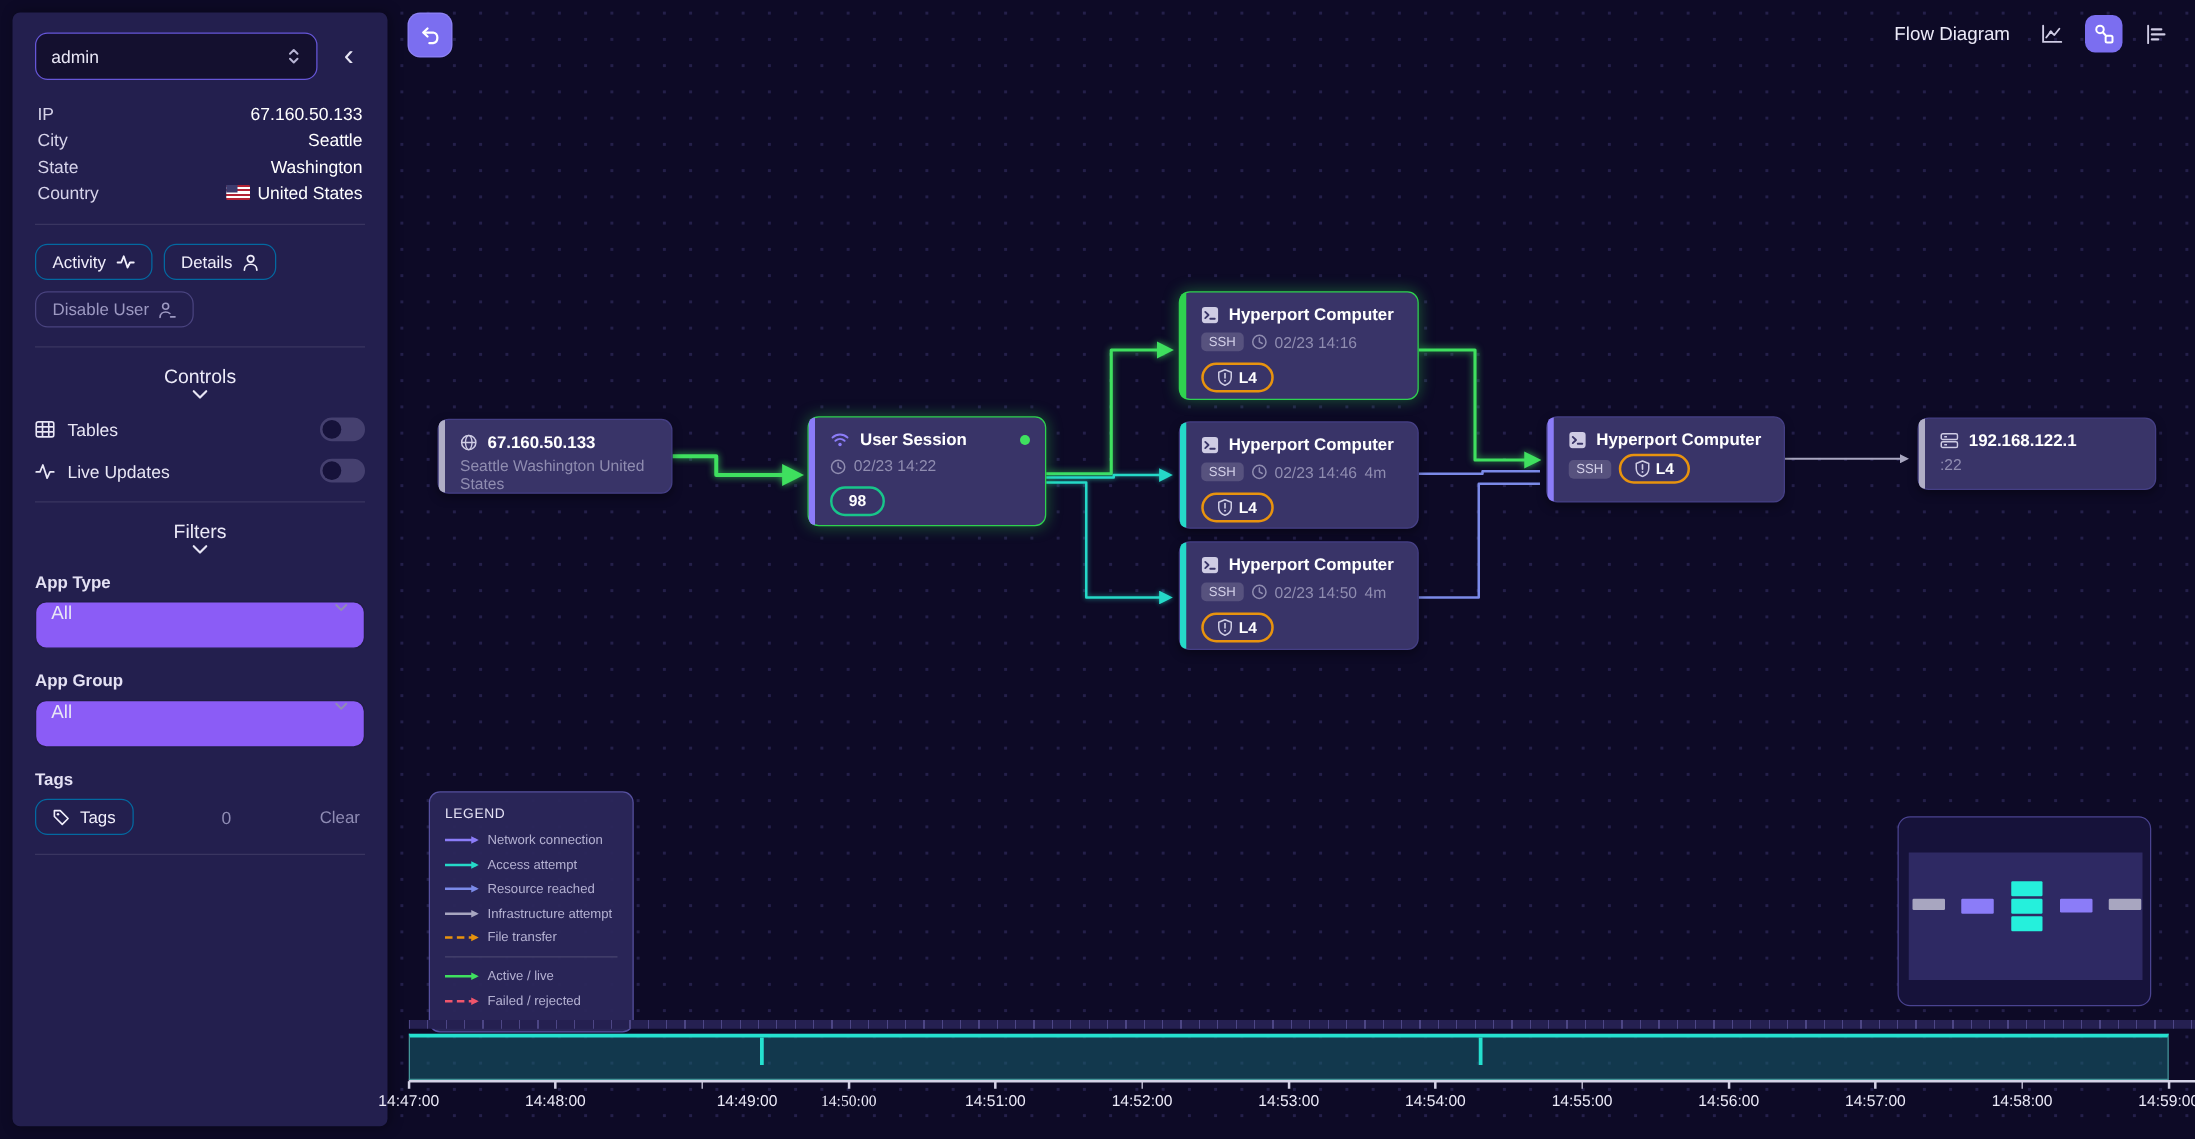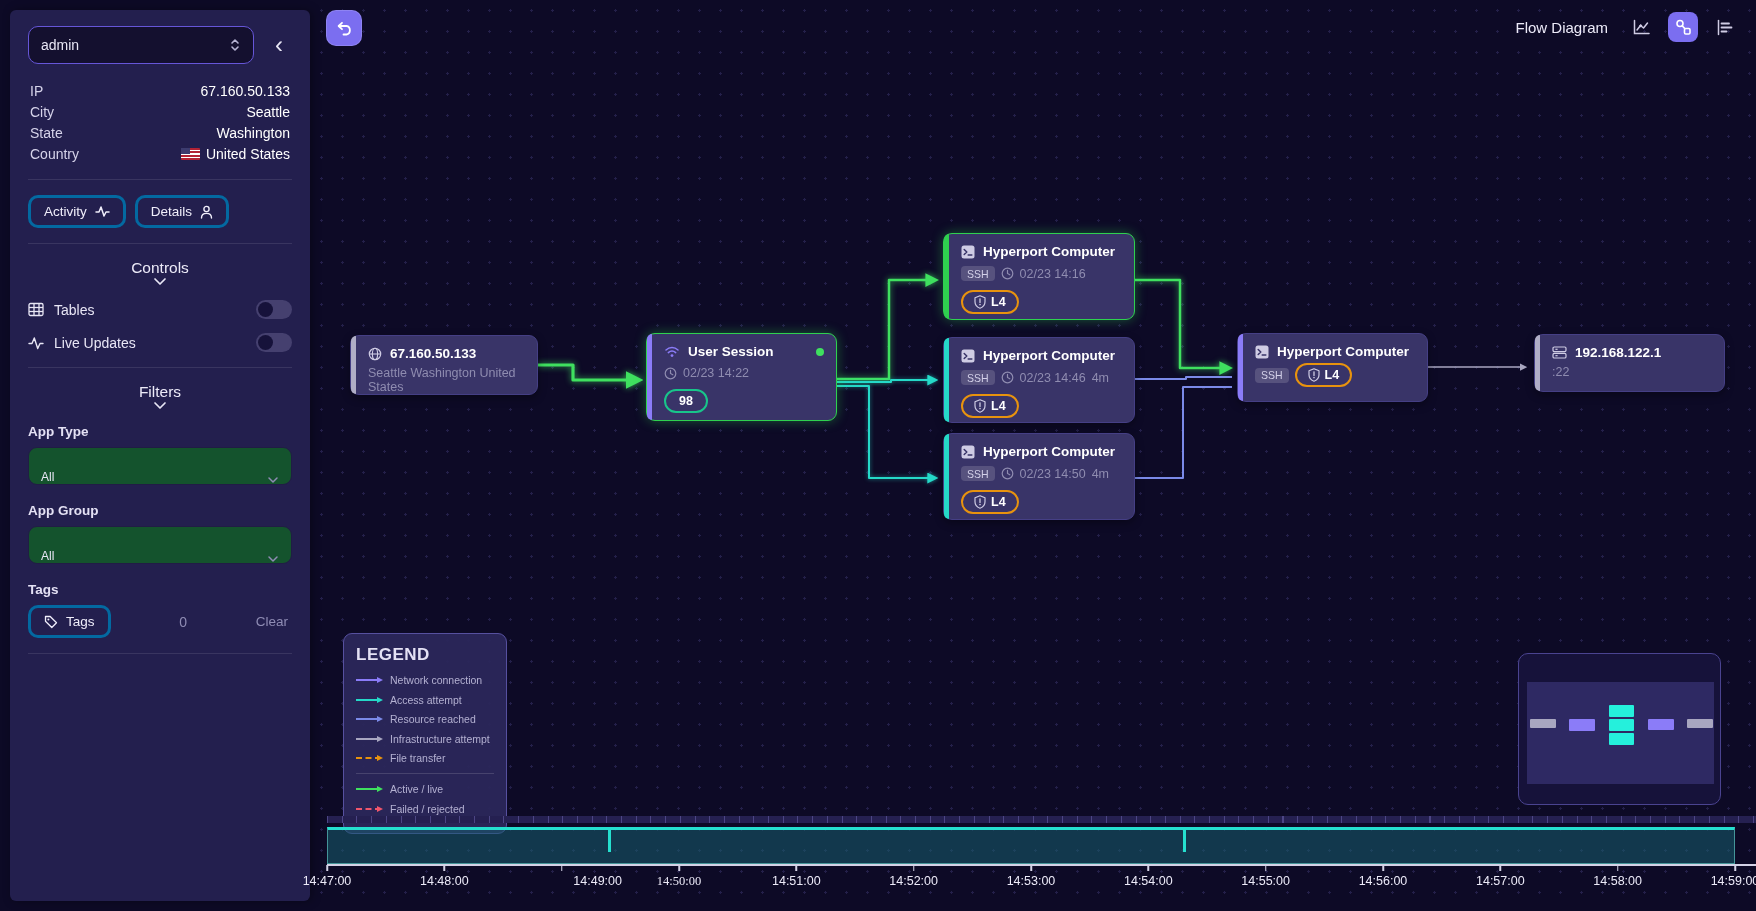--- a/index.html
+++ b/index.html
@@ -17,34 +17,34 @@
     font-size:24px; color:#e8e6f5; cursor:pointer; }
   .info-list { margin-top:16px; }
   .info-row { display:flex; justify-content:space-between; align-items:center;
     font-size:14px; padding:2.5px 2px; }
   .info-row .lab { color:#d6d3ea; }
   .info-row .value { color:#fff; display:flex; align-items:center; gap:6px; }
   .flag { width:19px; height:12px; position:relative; display:inline-block;
     background:repeating-linear-gradient(#b22234 0 1.72px, #fff 1.72px 3.44px); border-radius:1px; }
   .flag::after { content:""; position:absolute; left:0; top:0; width:9px; height:6.5px; background:#3c3b6e; }
   .divider { height:1px; background:rgba(255,255,255,.10); margin:15px 0; }
-  .btn { display:inline-flex; align-items:center; gap:8px; border:3px solid #0369a1;
+  .btn { display:inline-flex; align-items:center; gap:8px; border:1px solid #0369a1;
     background:transparent; color:#f0eefb; font-size:13.5px; border-radius:10px;
     padding:6px 13px; cursor:pointer; font-family:inherit; }
   .btn.muted { border-color:#49437f; color:#9d99c2; }
   .btn-row { display:flex; gap:9px; flex-wrap:wrap; }
   .section-head { display:flex; align-items:center; justify-content:space-between;
     font-size:15.5px; color:#eceaf8; margin:4px 0 14px; cursor:pointer;flex-direction:column; }
   .ctl-row { display:flex; align-items:center; gap:10px; font-size:14px; margin:0 0 14px; }
   .ctl-row .grow { flex:1; }
   .toggle { width:36px; height:19px; border-radius:10px; background:#45406f; position:relative; cursor:pointer; }
   .toggle .knob { position:absolute; left:2px; top:2px; width:15px; height:15px; border-radius:50%; background:#16123a; }
   .field-label { font-size:13.5px; font-weight:bold; color:#e4e1f4; margin:12px 0 8px; }
-  .dd { height:38px; background:#14532d; border-radius:9px; display:flex; align-items:flex-end;
-    padding:0 12px; font-size:12px; cursor:pointer; border:1px solid #211c45; }
+  .dd { height:38px; background:#8b5cf6; border-radius:9px; display:flex; align-items:flex-start;
+    padding:0 12px; font-size:15px; cursor:pointer; border:1px solid #211c45; }
   .dd .val { flex:1; }
   .tags-row { display:flex; align-items:center; margin-top:2px; }
   .tags-row .count { flex:1; text-align:center; color:#8f8cb4; font-size:14px; }
   .tags-row .clear { color:#8f8cb4; font-size:13.5px; cursor:pointer; padding-right:4px; }
   .reset { text-align:center; color:#aaa7c8; font-size:13.5px; cursor:pointer; padding:6px 0; }
 
   
   .canvas { position:absolute; left:311px; top:0; right:0; bottom:0;
     background-image:radial-gradient(rgba(128,118,220,.20) 1.2px, transparent 1.3px);
     background-size:21px 21px;padding-left:12px; }
@@ -74,21 +74,21 @@
   .n-meta { display:flex; align-items:center; gap:6px; margin-top:7px; color:#8f8cb0; font-size:12.5px; }
   .badge-ssh { background:#57527e; color:#d3d0e8; font-size:10.5px; border-radius:4px; padding:1.5px 6px; }
   .pill { display:inline-flex; align-items:center; gap:5px; border-radius:999px; padding:3px 11px;
     font-size:12.5px; font-weight:bold; color:#fff; margin-top:9px; }
   .pill.lvl { border:2px solid #e8930e; }
   .pill.cnt { border:2px solid #18c58a; padding:3px 13px; }
 
   
   .legend { position:absolute; left:32px; top:633px; width:164px; background:rgba(43,38,90,.96);
     border:1px solid #56509f; border-radius:9px; padding:11px 12px; }
-  .legend-title { font-size:17px; font-weight:bold; letter-spacing:.5px; color:#e4e1f4; margin-bottom:9px; }
+  .legend-title { font-size:11px; font-weight:normal; letter-spacing:.5px; color:#e4e1f4; margin-bottom:9px; }
   .legend-row { display:flex; align-items:center; gap:9px; margin-bottom:7.5px; }
   .legend-label { font-size:10.5px; color:#b4b1d2; white-space:nowrap; }
   .swatch { width:25px; height:0; border-top-width:2px; position:relative; flex:none; }
   .swatch::after { content:""; position:absolute; right:-2px; top:-4px; border-left:6px solid; border-left-color:inherit;
     border-top:3.5px solid transparent; border-bottom:3.5px solid transparent; }
   .legend-div { height:1px; background:rgba(255,255,255,.14); margin:9px 0; }
 
   
   .minimap { position:absolute; left:1207px; top:653px; width:203px; height:152px; background:#16123a;
     border:1px solid #4a4390; border-radius:10px; }
@@ -157,20 +157,32 @@
             <polyline points="1,7 4,7 6,2 9,11 11,7 14,7" fill="none" stroke="#f0eefb" stroke-width="1.5" stroke-linecap="round" stroke-linejoin="round"></polyline>
           </svg>
       </span>
     </button>
     <button class="btn">
       <span>Details</span>
       <span class="icon">
         <svg width="13" height="14" viewBox="0 0 13 14">
             <circle cx="6.5" cy="4" r="2.6" fill="none" stroke="#f0eefb" stroke-width="1.4"></circle>
             <path d="M1.5,13 C1.5,9.8 4,8.4 6.5,8.4 C9,8.4 11.5,9.8 11.5,13" fill="none" stroke="#f0eefb" stroke-width="1.4" stroke-linecap="round"></path>
+          </svg>
+      </span>
+    </button>
+  </div>
+  <div class="btn-row" style="margin-top:9px;">
+    <button class="btn muted">
+      <span>Disable User</span>
+      <span class="icon">
+        <svg width="14" height="14" viewBox="0 0 14 14">
+            <circle cx="5.5" cy="4" r="2.4" fill="none" stroke="#9d99c2" stroke-width="1.3"></circle>
+            <path d="M1,13 C1,10 3.2,8.6 5.5,8.6 C6.8,8.6 8,9 8.9,9.8" fill="none" stroke="#9d99c2" stroke-width="1.3" stroke-linecap="round"></path>
+            <line x1="9.5" y1="12.5" x2="13" y2="12.5" stroke="#9d99c2" stroke-width="1.3" stroke-linecap="round"></line>
           </svg>
       </span>
     </button>
   </div>
 
   <div class="divider"></div>
 
   <div class="section-head">
     <span>Controls</span>
     <span class="icon">

